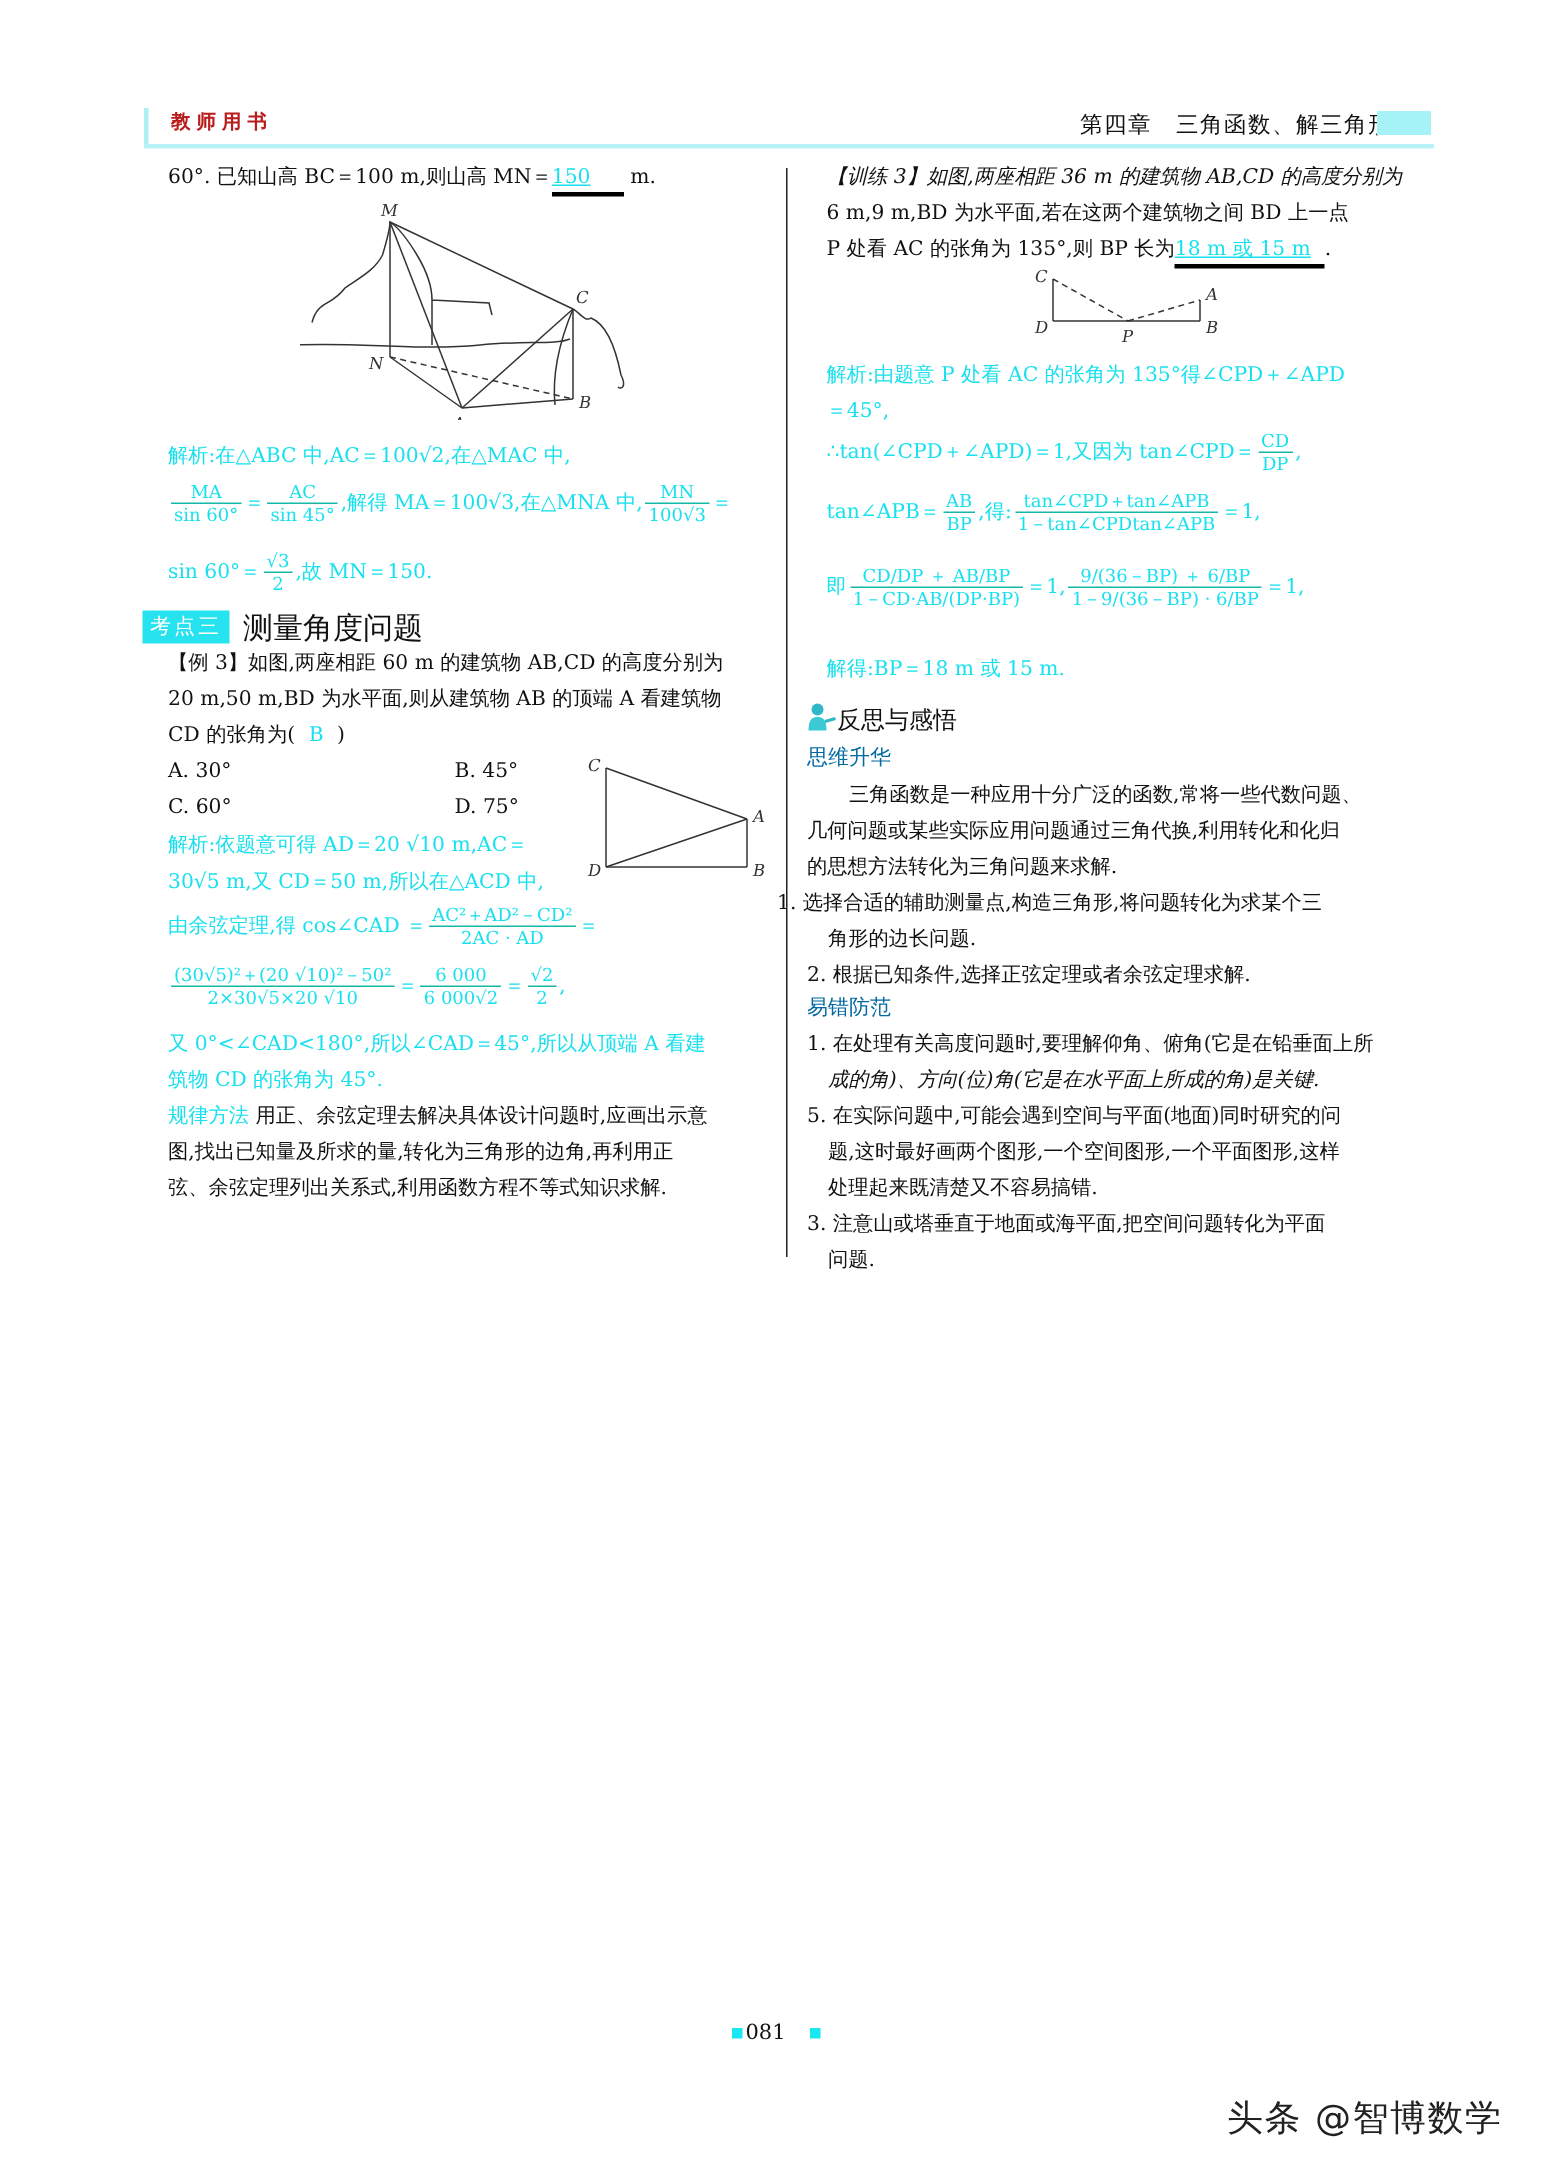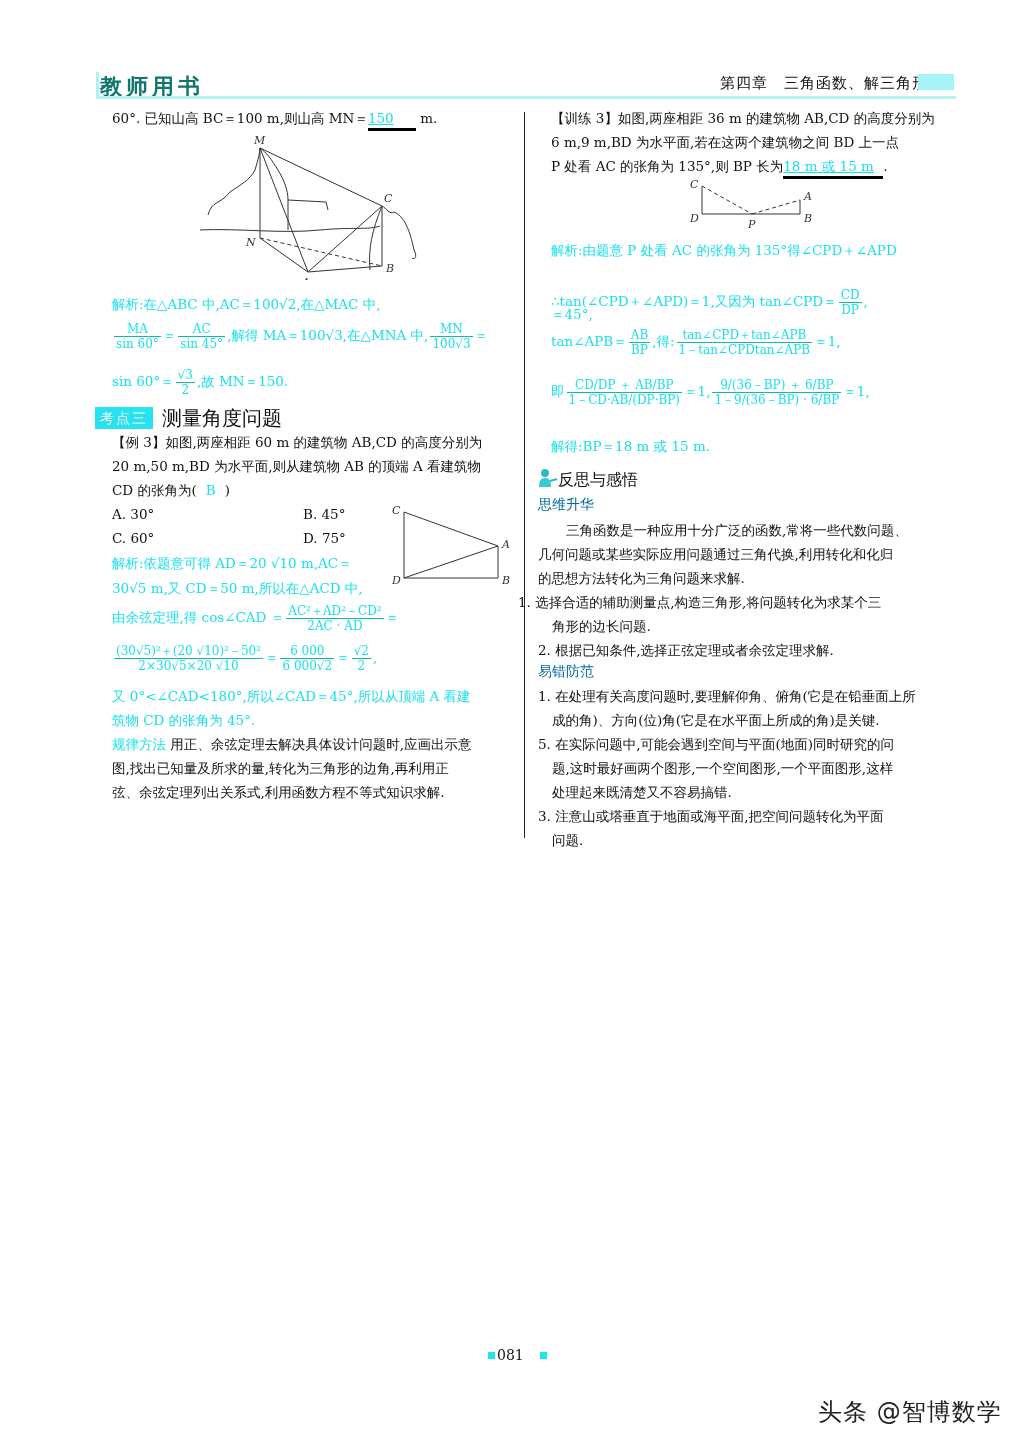--- a/index.html
+++ b/index.html
@@ -1,19 +1,19 @@
 <!DOCTYPE html>
 <html><head>
 <meta charset="utf-8">
 <style>
   html, body { margin: 0; padding: 0; background: #ffffff; }
   body { width: 1029px; height: 1444px; position: relative; overflow: hidden;
          font-family: "DejaVu Serif", "Liberation Serif", serif; color: #111; }
   .abs { position: absolute; }
-  .hdr-left { left: 100px; top: 72px; font-family: "DejaVu Sans", sans-serif; font-weight: bold; font-size: 22px; letter-spacing: 4px; color: #0f766e; }
+  .hdr-left { left: 114px; top: 72px; font-family: "DejaVu Sans", sans-serif; font-weight: bold; font-size: 13px; letter-spacing: 4px; color: #b91c1c; }
   .hdr-left-bar { left: 96px; top: 72px; width: 3px; height: 24px; background: #aef0f4; }
   .hdr-right { left: 720px; top: 74px; font-family: "DejaVu Sans", sans-serif; font-size: 15px; color: #111; letter-spacing: 1px; }
   .hdr-right-block { left: 918px; top: 74px; width: 36px; height: 16px; background: #a6f3f7; }
   .hdr-line { left: 96px; top: 96px; width: 860px; height: 3px; background: #b9f2f6; }
   .col-divider { left: 524px; top: 112px; width: 1px; height: 726px; background: #222; }
   .line { position: absolute; font-size: 13.5px; line-height: 20px; white-space: nowrap; }
   .cyan { color: #19e0ee; }
   .blank { display: inline-block; border-bottom: 3px solid #000000; text-align: left; color: #19e0ee; text-decoration: underline; }
   .kaodian-tag { left: 95px; top: 407px; width: 58px; height: 22px; background: #27e2ef; color: #fff; font-family: "DejaVu Sans", sans-serif; font-size: 14px; line-height: 22px; text-align: center; letter-spacing: 2px; }
   .kaodian-title { left: 162px; top: 407px; font-family: "DejaVu Sans", sans-serif; font-size: 20px; line-height: 22px; }
@@ -109,21 +109,21 @@
 </div>
 <div class="line cyan" style="left:112px; top:686px;">又 0°&lt;∠CAD&lt;180°,所以∠CAD＝45°,所以从顶端 A 看建</div>
 <div class="line cyan" style="left:112px; top:710px;">筑物 CD 的张角为 45°.</div>
 
 <div class="line" style="left:112px; top:734px;">
   <span class="cyan" style="font-family:'DejaVu Sans',sans-serif;">规律方法</span> <span>用正、余弦定理去解决具体设计问题时,应画出示意</span>
 </div>
 <div class="line" style="left:112px; top:758px;">图,找出已知量及所求的量,转化为三角形的边角,再利用正</div>
 <div class="line" style="left:112px; top:782px;">弦、余弦定理列出关系式,利用函数方程不等式知识求解.</div>
 
-<div class="line" style="left:551px; top:108px;">【训练 3】如图,两座相距 36 m 的建筑物 AB,CD 的高度分别为</div>
+<div class="line" style="left:551px; top:108px;font-style:italic;">【训练 3】如图,两座相距 36 m 的建筑物 AB,CD 的高度分别为</div>
 <div class="line" style="left:551px; top:132px;">6 m,9 m,BD 为水平面,若在这两个建筑物之间 BD 上一点</div>
 <div class="line" style="left:551px; top:156px;">
   <span>P 处看 AC 的张角为 135°,则 BP 长为</span><span class="blank" style="width:100px;">18 m 或 15 m</span><span>.</span>
 </div>
 
 <svg class="abs" style="left:686px; top:176px;" width="130" height="54">
   <g stroke="#333" stroke-width="1" fill="none">
     <line x1="16" y1="10" x2="16" y2="38"></line>
     <line x1="16" y1="38" x2="114" y2="38"></line>
     <line x1="114" y1="38" x2="114" y2="24"></line>
@@ -131,21 +131,21 @@
     <line x1="66" y1="38" x2="114" y2="24" stroke-dasharray="4,3"></line>
   </g>
   <text x="4" y="12">C</text>
   <text x="118" y="24">A</text>
   <text x="4" y="46">D</text>
   <text x="62" y="52">P</text>
   <text x="118" y="46">B</text>
 </svg>
 
 <div class="line cyan" style="left:551px; top:240px;">解析:由题意 P 处看 AC 的张角为 135°得∠CPD＋∠APD</div>
-<div class="line cyan" style="left:551px; top:264px;margin-top:40px;">＝45°,</div>
+<div class="line cyan" style="left:551px; top:264px;">＝45°,</div>
 <div class="line cyan" style="left:551px; top:286px; line-height:30px;">
   <span>∴tan(∠CPD＋∠APD)＝1,又因为 tan∠CPD＝</span><span class="frac"><span class="n">CD</span><span class="d">DP</span></span><span>,</span>
 </div>
 <div class="line cyan" style="left:551px; top:326px; line-height:30px;">
   <span>tan∠APB＝</span><span class="frac"><span class="n">AB</span><span class="d">BP</span></span><span>,得:</span><span class="frac"><span class="n">tan∠CPD＋tan∠APB</span><span class="d">1－tan∠CPDtan∠APB</span></span><span>＝1,</span>
 </div>
 <div class="line cyan" style="left:551px; top:376px; line-height:30px;">
   <span>即</span><span class="frac"><span class="n">CD/DP ＋ AB/BP</span><span class="d">1－CD·AB/(DP·BP)</span></span><span>＝1,</span><span class="frac"><span class="n">9/(36－BP) ＋ 6/BP</span><span class="d">1－9/(36－BP) · 6/BP</span></span><span>＝1,</span>
 </div>
 <div class="line cyan" style="left:551px; top:436px;">解得:BP＝18 m 或 15 m.</div>
@@ -161,21 +161,21 @@
 <div class="abs sub-title" style="left:538px; top:496px;">思维升华</div>
 
 <div class="line" style="left:566px; top:520px;">三角函数是一种应用十分广泛的函数,常将一些代数问题、</div>
 <div class="line" style="left:538px; top:544px;">几何问题或某些实际应用问题通过三角代换,利用转化和化归</div>
 <div class="line" style="left:538px; top:568px;">的思想方法转化为三角问题来求解.</div>
 <div class="line" style="left:518px; top:592px;">1. 选择合适的辅助测量点,构造三角形,将问题转化为求某个三</div>
 <div class="line" style="left:552px; top:616px;">角形的边长问题.</div>
 <div class="line" style="left:538px; top:640px;">2. 根据已知条件,选择正弦定理或者余弦定理求解.</div>
 <div class="abs sub-title" style="left:538px; top:663px;">易错防范</div>
 <div class="line" style="left:538px; top:686px;">1. 在处理有关高度问题时,要理解仰角、俯角(它是在铅垂面上所</div>
-<div class="line" style="left:552px; top:710px;">成的角)、方向(位)角(它是在水平面上所成的角)是关键.</div>
+<div class="line" style="left:552px; top:710px;font-style:italic;">成的角)、方向(位)角(它是在水平面上所成的角)是关键.</div>
 <div class="line" style="left:538px; top:734px;">5. 在实际问题中,可能会遇到空间与平面(地面)同时研究的问</div>
 <div class="line" style="left:552px; top:758px;">题,这时最好画两个图形,一个空间图形,一个平面图形,这样</div>
 <div class="line" style="left:552px; top:782px;">处理起来既清楚又不容易搞错.</div>
 <div class="line" style="left:538px; top:806px;">3. 注意山或塔垂直于地面或海平面,把空间问题转化为平面</div>
 <div class="line" style="left:552px; top:830px;">问题.</div>
 
 <div class="abs pn-sq" style="left:488px;"></div>
 <div class="abs page-num">081</div>
 <div class="abs pn-sq" style="left:540px;"></div>
 

